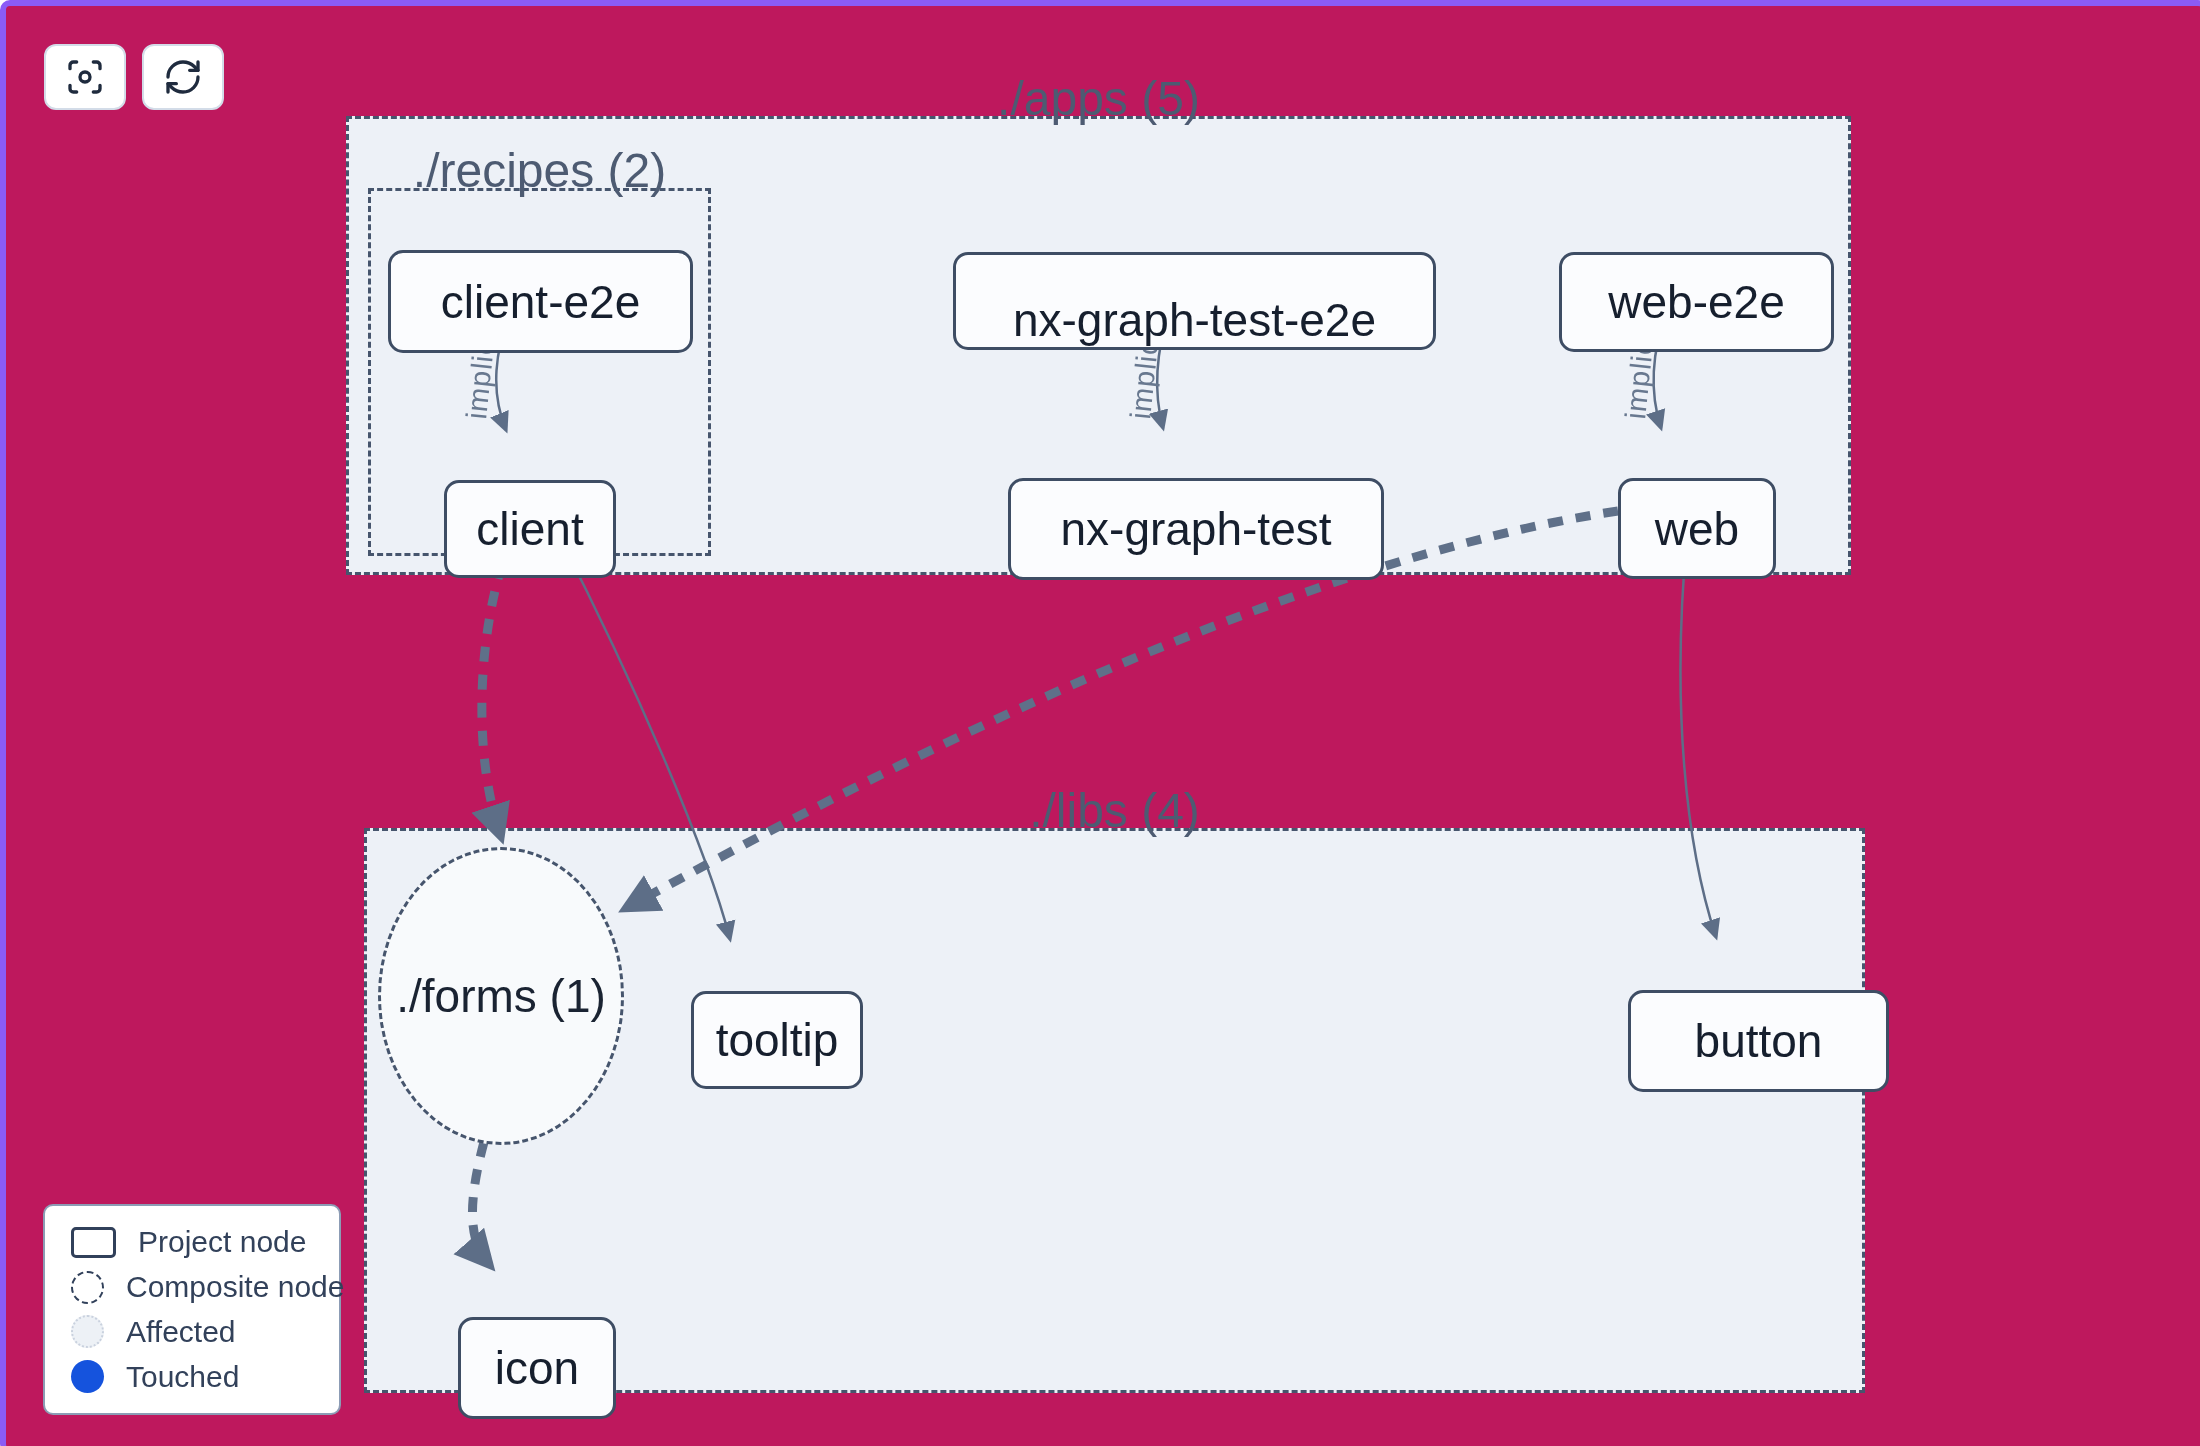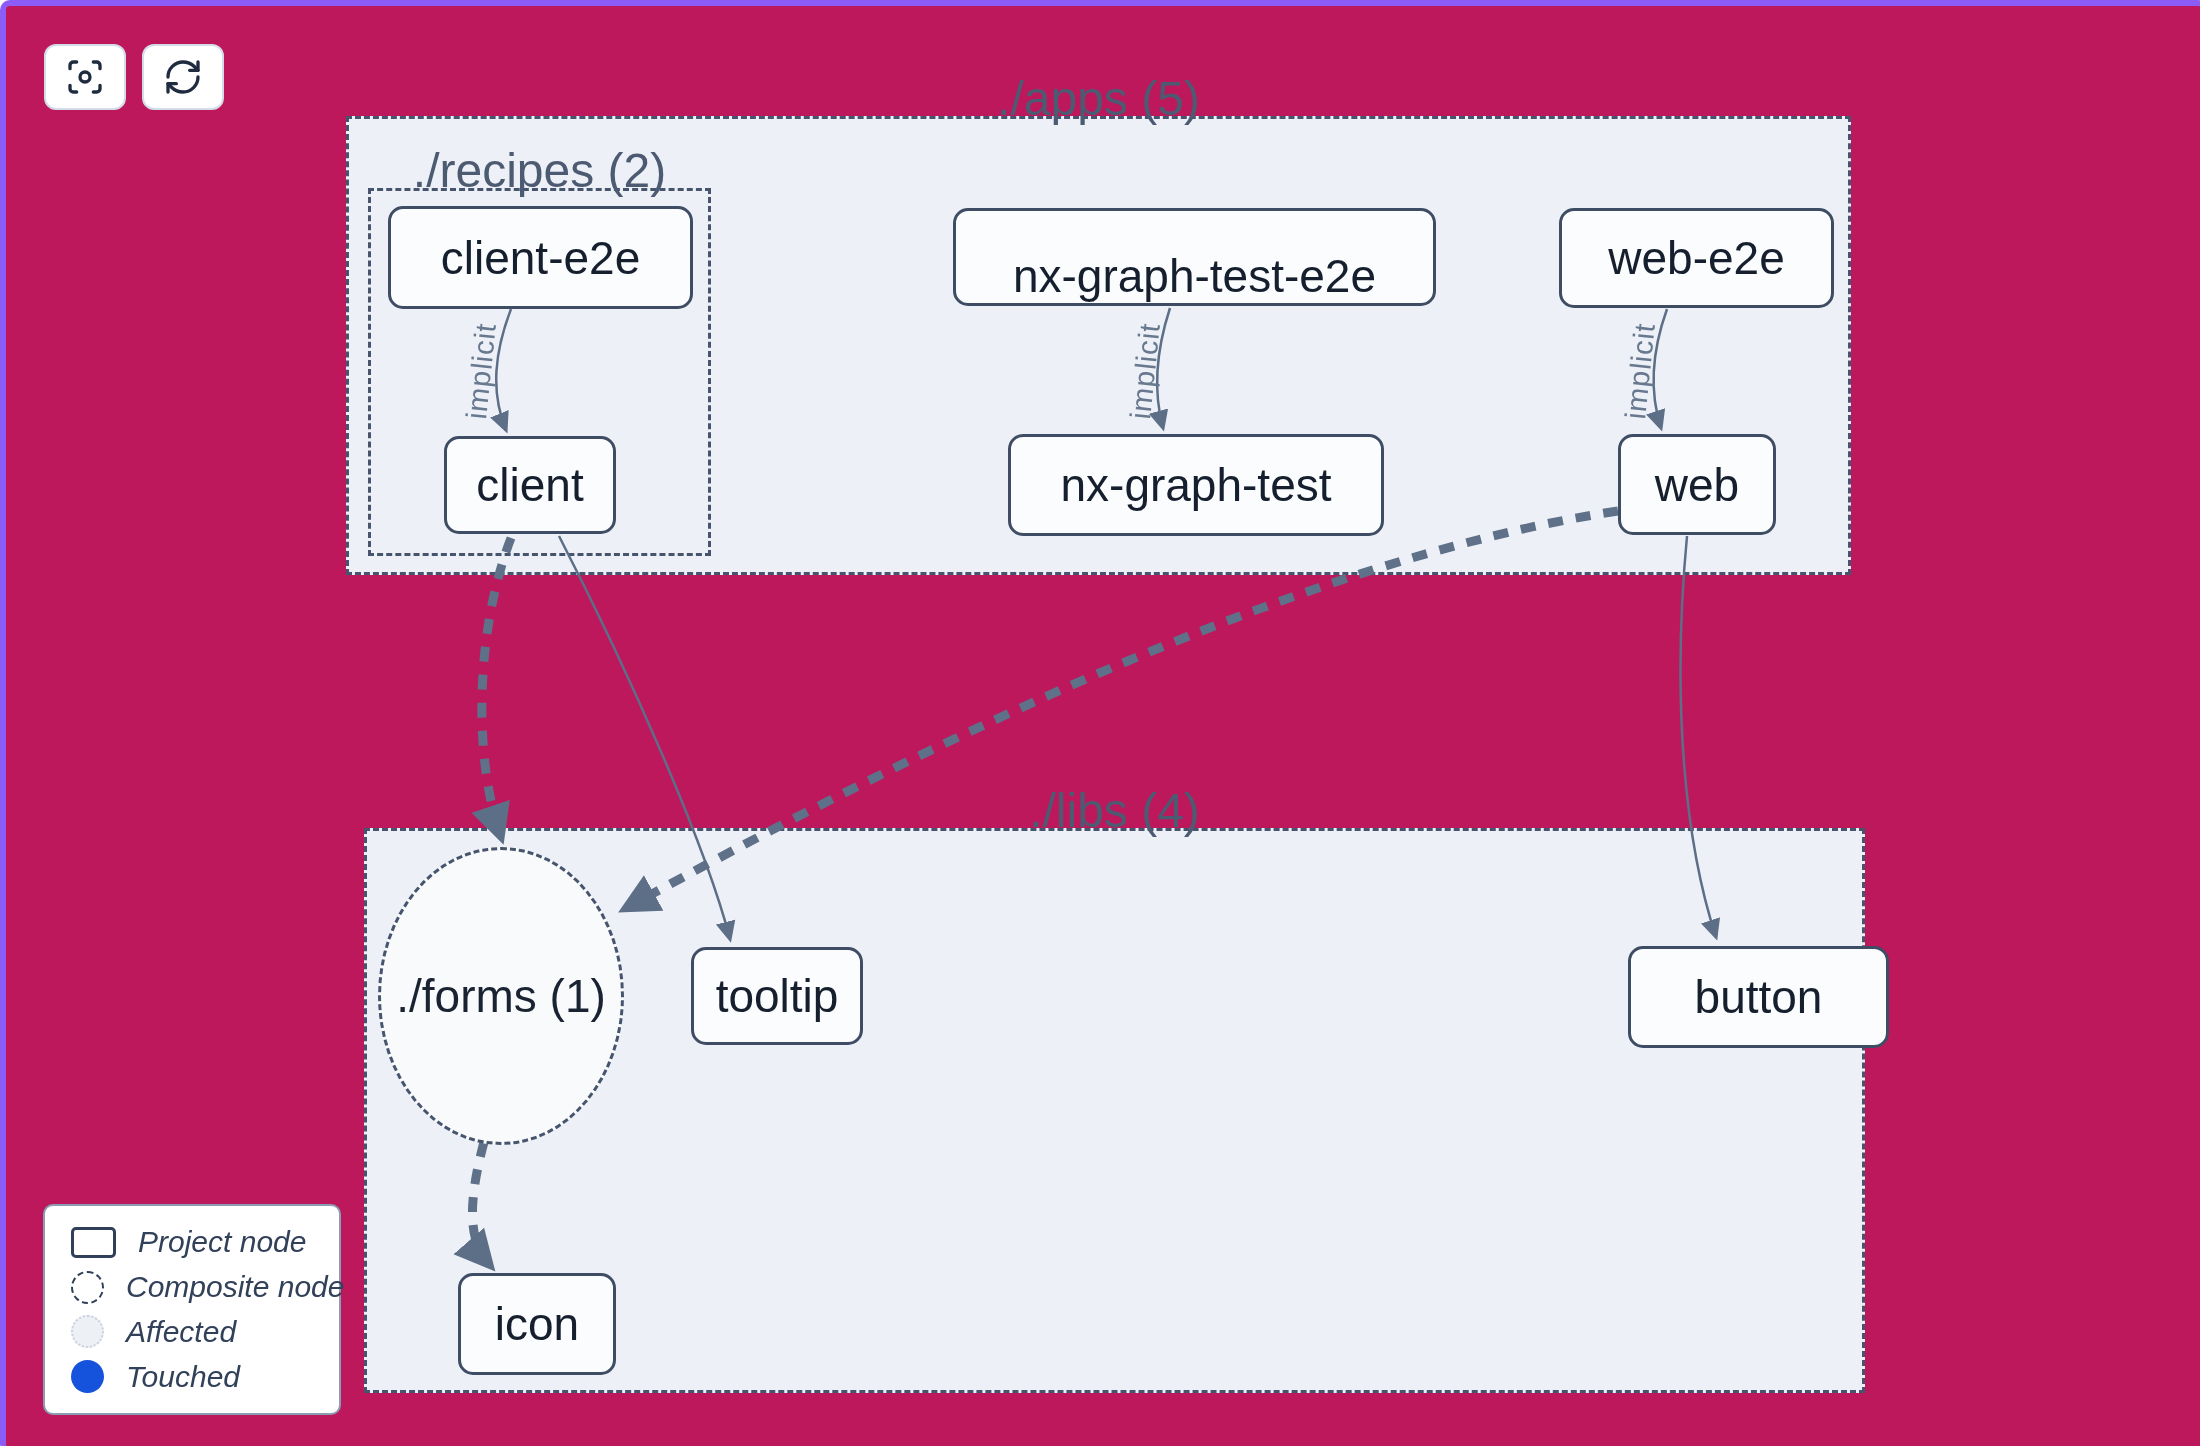--- a/index.html
+++ b/index.html
@@ -22,41 +22,41 @@
     position:absolute;background:#f8fafc;border:3px dashed #46556d;
     border-radius:50%;box-sizing:border-box;z-index:3;
     display:flex;align-items:center;justify-content:center;
   }
   .composite span{font-size:46px;color:#1a2332;white-space:nowrap;}
   
   .node{
     position:absolute;background:#fbfcfe;border:3px solid #3e4d64;
     border-radius:15px;box-sizing:border-box;z-index:3;
     display:flex;align-items:center;justify-content:center;
-    font-size:46px;color:#161f2e;white-space:nowrap;cursor:pointer;
+    font-size:46px;color:#161f2e;white-space:nowrap;cursor:pointer;margin-top:44px;
   }
   
   svg.edges{position:absolute;left:0;top:0;z-index:2;}
   .edge-thin{fill:none;stroke:#5d6e87;stroke-width:2.5px;}
   .edge-thick{fill:none;stroke:#5f7089;stroke-width:9px;stroke-dasharray:15 13;}
   .edge-label{font-family:"Liberation Sans",sans-serif;font-size:29px;fill:#68788f;letter-spacing:1px;}
   
   .tool-btn{
     position:absolute;width:82px;height:66px;border-radius:12px;
     background:#ffffff;border:2px solid #d3dce8;box-sizing:border-box;
     display:flex;align-items:center;justify-content:center;
     color:#1f2b3e;z-index:4;cursor:pointer;padding:0;
   }
   .tool-btn svg{display:block;}
   
   .legend{
     position:absolute;left:37px;top:1198px;width:298px;height:211px;
     background:#ffffff;border:2px solid #8c9cb5;border-radius:10px;
     box-sizing:border-box;z-index:4;display:flex;flex-direction:column;
-    justify-content:space-around;padding:14px 0 14px 26px;font-style:italic;
+    justify-content:space-around;padding:14px 0 14px 26px;
   }
   .legend-row{display:flex;align-items:center;gap:22px;}
   .legend-label{font-size:30px;color:#32415a;white-space:nowrap;}
   .sw{flex:0 0 auto;box-sizing:border-box;display:inline-block;}
   .sw-rect{width:45px;height:31px;border:3px solid #31405a;border-radius:5px;background:#fff;}
   .sw-dash{width:33px;height:33px;border:2px dashed #31405a;border-radius:50%;background:#fff;}
   .sw-affected{width:33px;height:33px;border:2px dotted #c9d1de;border-radius:50%;background:#edf1f6;}
   .sw-touched{width:33px;height:33px;border-radius:50%;background:#1553dd;}
 </style>
 </head>

